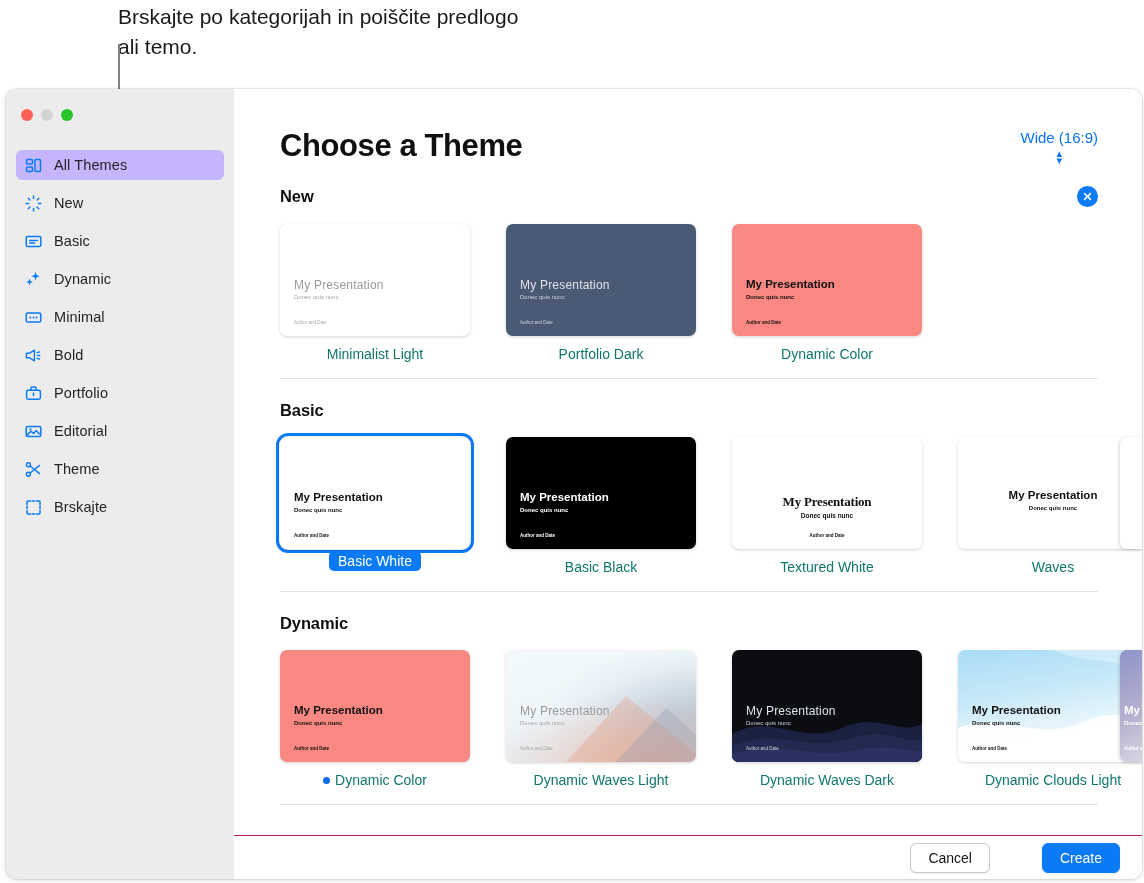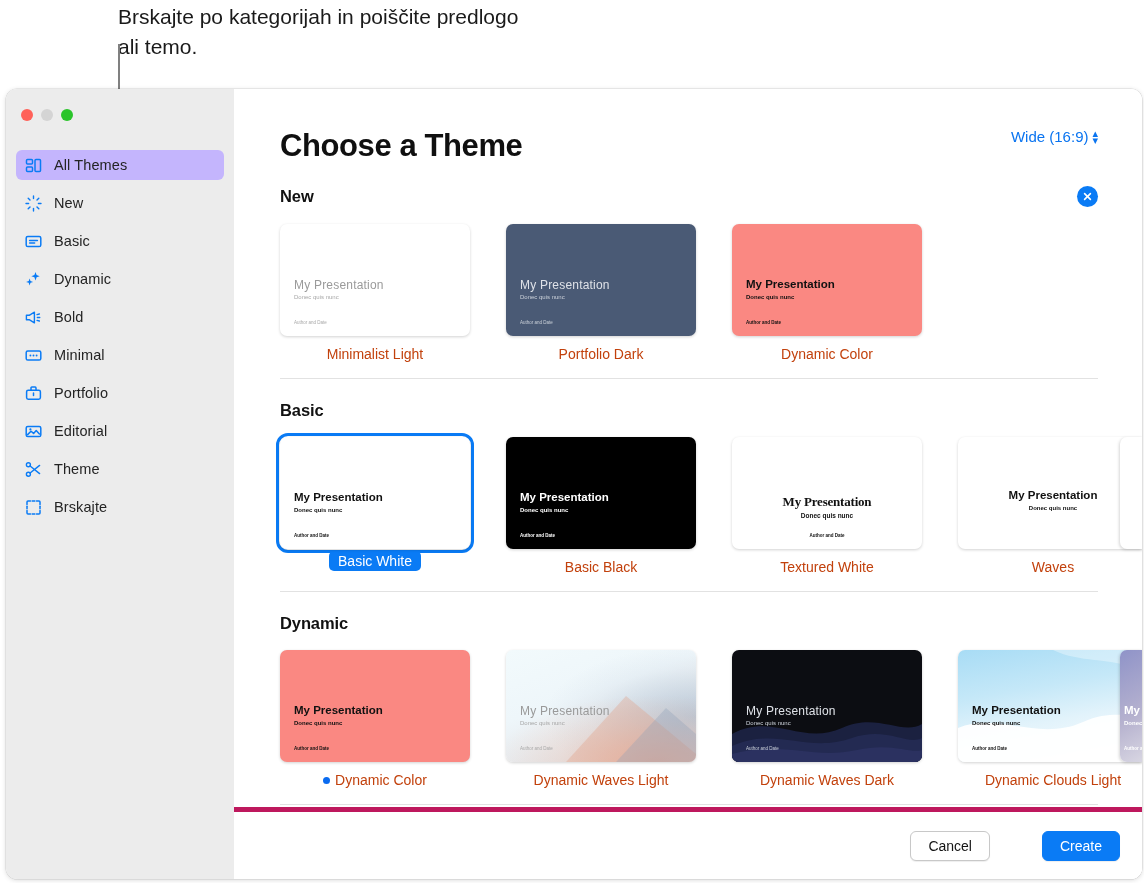--- a/index.html
+++ b/index.html
@@ -102,37 +102,38 @@
   }
   .content-scroll {
     flex: 1;
     overflow: hidden;
     position: relative;
     padding: 0 0 0 46px;
   }
 
   .title-row {
     display: flex;
-    align-items: flex-start;
+    align-items: center;
     justify-content: space-between;
     padding: 39px 44px 0 0;
   }
   .page-title {
     font-size: 31px;
     font-weight: bold;
     color: #101010;
     letter-spacing: -0.4px;
   }
   .aspect-picker {
     font-size: 15px;
     color: #0a74f0;
     display: flex;
     align-items: center;
     gap: 4px;
     cursor: default;
+    flex-direction: column;
   }
   .stepper { display: flex; flex-direction: column; line-height: 0.62; font-size: 11px; }
 
   .section { position: relative; }
   .section-head {
     display: flex;
     align-items: center;
     justify-content: space-between;
     padding: 22px 44px 0 0;
   }
@@ -249,21 +250,21 @@
   .v-serif .t-sub { left: 0; right: 0; text-align: center; top: 75px; font-size: 6.5px; }
   .v-serif .t-foot { left: 0; right: 0; text-align: center; font-size: 4.5px; }
 
   
   .v-center .t-title { left: 0; right: 0; text-align: center; top: 52px; }
   .v-center .t-sub   { left: 0; right: 0; text-align: center; top: 68px; }
 
   .theme-label {
     margin-top: 10px;
     font-size: 14px;
-    color: #c2410c;
+    color: #0f766e;
     text-align: center;
     display: flex;
     align-items: center;
     justify-content: center;
     gap: 5px;
     white-space: nowrap;
   }
   .theme-label.pill {
     background: #0a7bf5;
     color: #ffffff;
@@ -306,23 +307,23 @@
   .bg-wavesdark { background: #0c0d12; }
   .bg-cloudslight {
     background: linear-gradient(170deg, #a8dcf5 0%, #c5e8f8 35%, #e2f3fb 60%, #ffffff 100%);
   }
   .bg-purple { background: linear-gradient(150deg, #8f93c8 0%, #b6b2cf 60%, #d8d6e2 100%); }
 
   .wave-svg { position: absolute; inset: 0; width: 100%; height: 100%; }
 
   
   .footer {
-    height: 72px;
+    height: 44px;
     background: #ffffff;
-    border-top: 5px solid #be185d;
+    border-top: 1px solid #be185d;
     display: flex;
     align-items: center;
     justify-content: flex-end;
     gap: 12px;
     padding-right: 22px;
     flex-shrink: 0;
     position: relative;
     z-index: 5;
   }
   .btn {
@@ -417,45 +418,45 @@
           <path d="M5.6 8.4 L6.5 11 L9.1 11.9 L6.5 12.8 L5.6 15.4 L4.7 12.8 L2.1 11.9 L4.7 11 Z"></path>
               </g>
             </svg>
         </span>
         <span class="side-label">Dynamic</span>
       </div>
 
       <div class="side-item">
         <span class="side-icon">
           <svg width="19" height="19" viewBox="0 0 19 19">
+              <g fill="none" stroke="#0a7bf5" stroke-width="1.5">
+          <rect x="2.2" y="5" width="14.6" height="9" rx="1.6"></rect>
+              </g>
+          <g fill="#0a7bf5">
+                <circle cx="6.4" cy="9.5" r="0.95"></circle>
+                <circle cx="9.5" cy="9.5" r="0.95"></circle>
+                <circle cx="12.6" cy="9.5" r="0.95"></circle>
+              </g>
+            </svg>
+        </span>
+        <span class="side-label">Minimal</span>
+      </div>
+
+      <div class="side-item">
+        <span class="side-icon">
+          <svg width="19" height="19" viewBox="0 0 19 19">
           <path d="M2.4 7.3 L2.4 11.7 L5.2 11.7 L10.4 14.8 L10.4 4.2 L5.2 7.3 Z" fill="none" stroke="#0a7bf5" stroke-width="1.4" stroke-linejoin="round"></path>
           <g stroke="#0a7bf5" stroke-width="1.3" stroke-linecap="round">
           <line x1="13" y1="6.6" x2="15.4" y2="6"></line>
                 <line x1="13.3" y1="9.5" x2="15.8" y2="9.5"></line>
                 <line x1="13" y1="12.4" x2="15.4" y2="13"></line>
               </g>
             </svg>
         </span>
         <span class="side-label">Bold</span>
-      </div>
-
-      <div class="side-item">
-        <span class="side-icon">
-          <svg width="19" height="19" viewBox="0 0 19 19">
-              <g fill="none" stroke="#0a7bf5" stroke-width="1.5">
-          <rect x="2.2" y="5" width="14.6" height="9" rx="1.6"></rect>
-              </g>
-          <g fill="#0a7bf5">
-                <circle cx="6.4" cy="9.5" r="0.95"></circle>
-                <circle cx="9.5" cy="9.5" r="0.95"></circle>
-                <circle cx="12.6" cy="9.5" r="0.95"></circle>
-              </g>
-            </svg>
-        </span>
-        <span class="side-label">Minimal</span>
       </div>
 
       <div class="side-item">
         <span class="side-icon">
           <svg width="19" height="19" viewBox="0 0 19 19">
               <g fill="none" stroke="#0a7bf5" stroke-width="1.5">
           <rect x="2.6" y="6.2" width="13.8" height="9" rx="1.6"></rect>
           <path d="M7 6.2 L7 3.9 A0.9 0.9 0 0 1 7.9 3 L11.1 3 A0.9 0.9 0 0 1 12 3.9 L12 6.2"></path>
           <line x1="9.5" y1="9" x2="9.5" y2="11.6" stroke-linecap="round"></line>
               </g>

